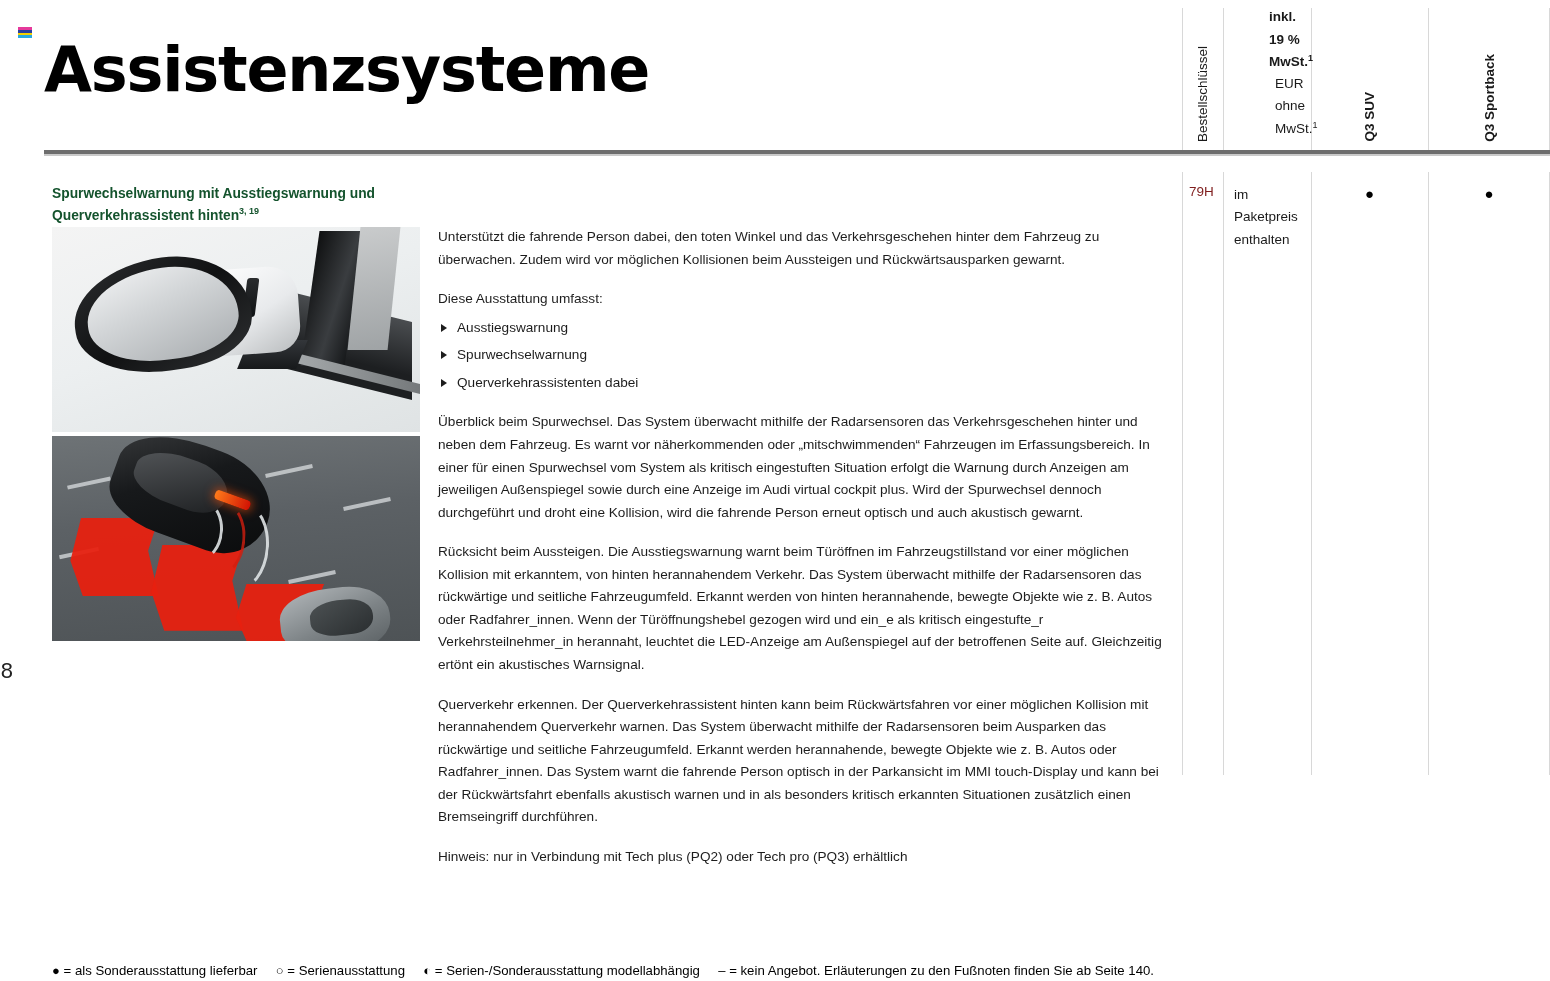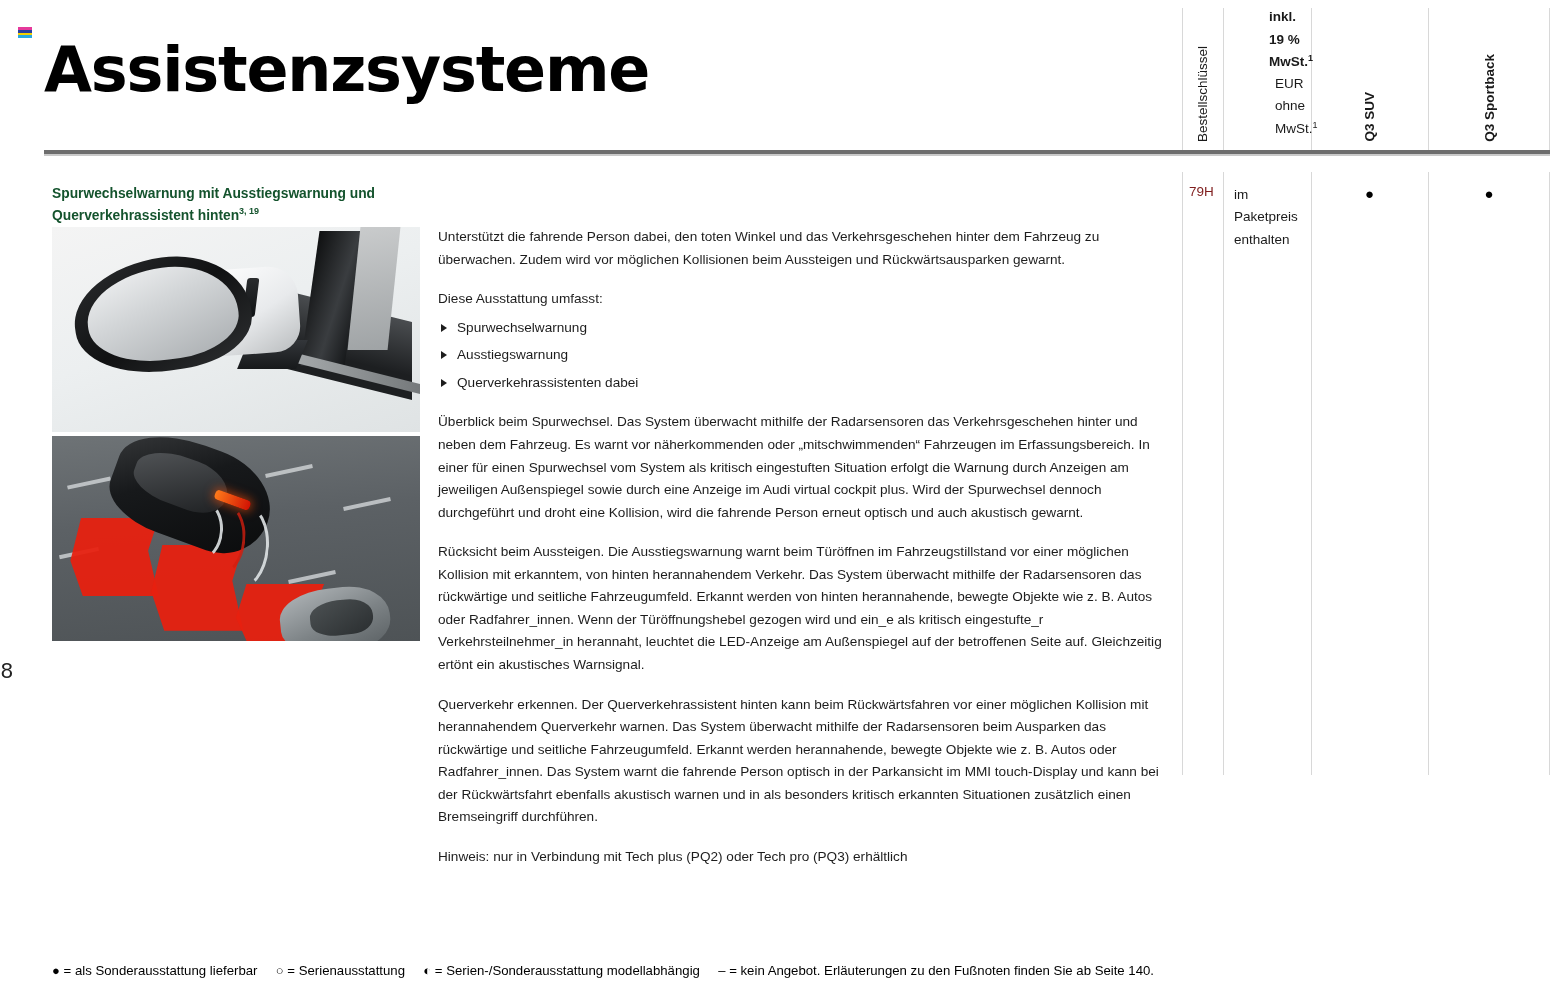--- a/index.html
+++ b/index.html
@@ -366,22 +366,22 @@
 
       <div class="car-grey"></div>
       <div class="car-grey-roof"></div>
     </div>
   </div>
 
   <div class="desc">
     <p>Unterstützt die fahrende Person dabei, den toten Winkel und das Verkehrsgeschehen hinter dem Fahrzeug zu überwachen. Zudem wird vor möglichen Kollisionen beim Aussteigen und Rückwärtsausparken gewarnt.</p>
     <p class="tight">Diese Ausstattung umfasst:</p>
     <ul>
+      <li>Ausstiegswarnung</li>
       <li>Spurwechselwarnung</li>
-      <li>Ausstiegswarnung</li>
       <li>Querverkehrassistenten dabei</li>
     </ul>
     <p>Überblick beim Spurwechsel. Das System überwacht mithilfe der Radarsensoren das Verkehrsgeschehen hinter und neben dem Fahrzeug. Es warnt vor näherkommenden oder „mitschwimmenden“ Fahrzeugen im Erfassungsbereich. In einer für einen Spurwechsel vom System als kritisch eingestuften Situation erfolgt die Warnung durch Anzeigen am jeweiligen Außenspiegel sowie durch eine Anzeige im Audi virtual cockpit plus. Wird der Spurwechsel dennoch durchgeführt und droht eine Kollision, wird die fahrende Person erneut optisch und auch akustisch gewarnt.</p>
     <p>Rücksicht beim Aussteigen. Die Ausstiegswarnung warnt beim Türöffnen im Fahrzeugstillstand vor einer möglichen Kollision mit erkanntem, von hinten herannahendem Verkehr. Das System überwacht mithilfe der Radarsensoren das rückwärtige und seitliche Fahrzeugumfeld. Erkannt werden von hinten herannahende, bewegte Objekte wie z. B. Autos oder Radfahrer_innen. Wenn der Türöffnungshebel gezogen wird und ein_e als kritisch eingestufte_r Verkehrsteilnehmer_in herannaht, leuchtet die LED-Anzeige am Außenspiegel auf der betroffenen Seite auf. Gleichzeitig ertönt ein akustisches Warnsignal.</p>
     <p>Querverkehr erkennen. Der Querverkehrassistent hinten kann beim Rückwärtsfahren vor einer möglichen Kollision mit herannahendem Querverkehr warnen. Das System überwacht mithilfe der Radarsensoren beim Ausparken das rückwärtige und seitliche Fahrzeugumfeld. Erkannt werden herannahende, bewegte Objekte wie z. B. Autos oder Radfahrer_innen. Das System warnt die fahrende Person optisch in der Parkansicht im MMI touch-Display und kann bei der Rückwärtsfahrt ebenfalls akustisch warnen und in als besonders kritisch erkannten Situationen zusätzlich einen Bremseingriff durchführen.</p>
     <p>Hinweis: nur in Verbindung mit Tech plus (PQ2) oder Tech pro (PQ3) erhältlich</p>
   </div>
 
   <div class="cell-code">79H</div>
   <div class="cell-price">im Paketpreis enthalten</div>

